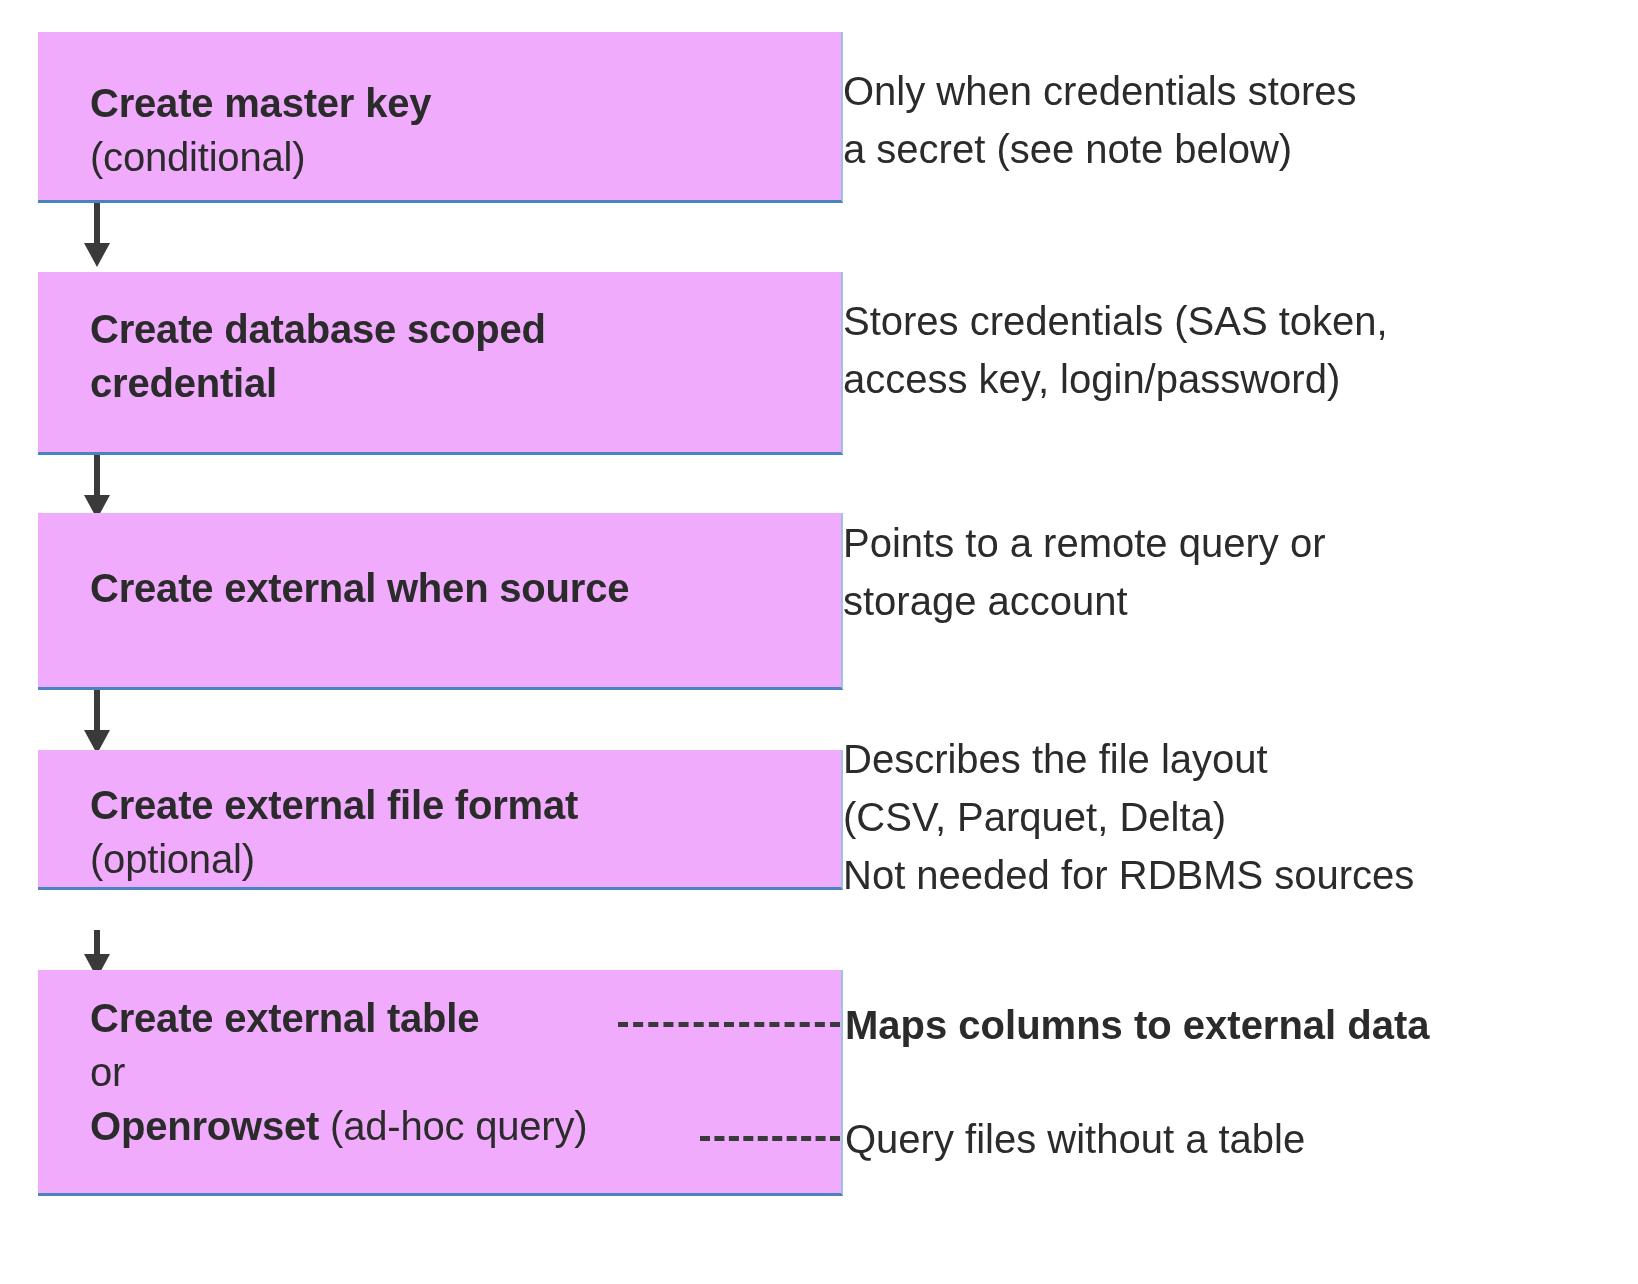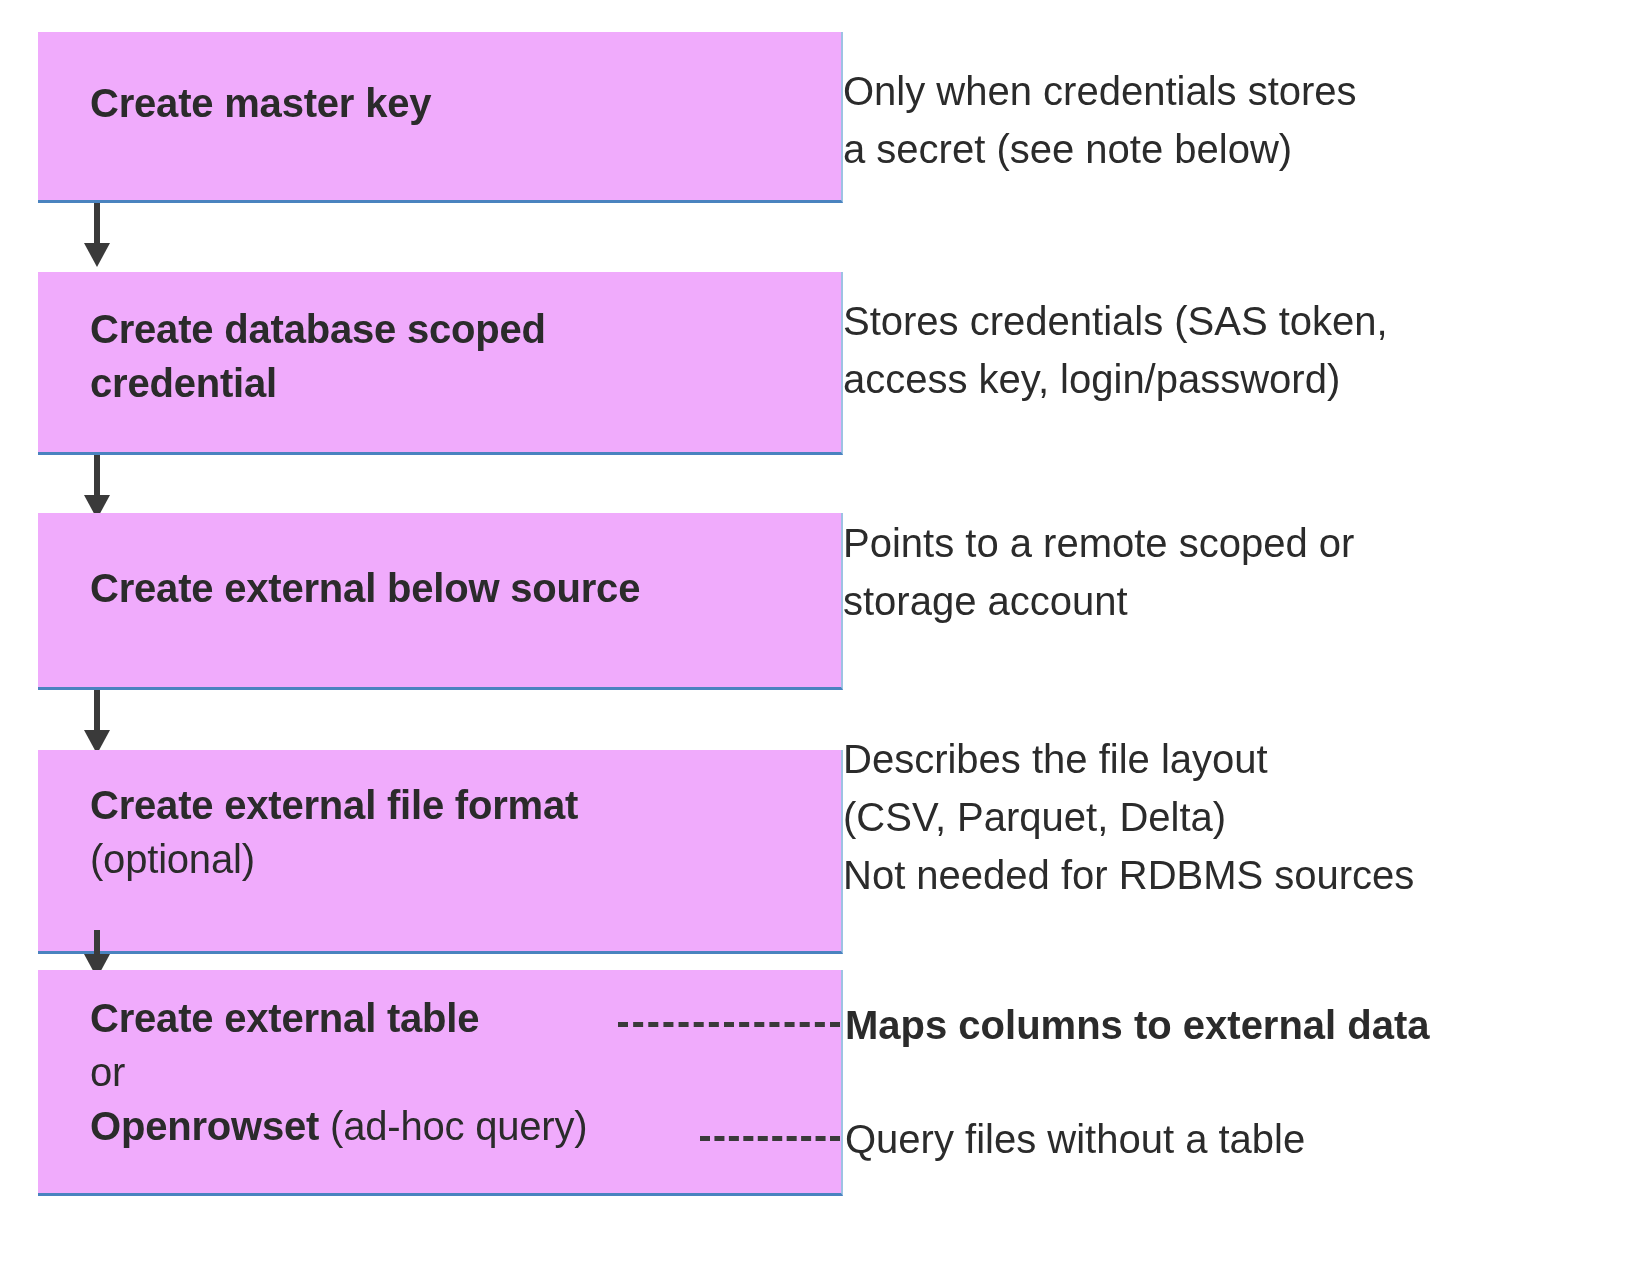--- a/index.html
+++ b/index.html
@@ -85,20 +85,23 @@
 </head>
 <body>
 
 <div id="canvas">
 
   <div class="step-box" style="top:32px; height:171px;">
     <div class="box-text" style="top:44px;">
       <div class="box-line">
         <span class="bold">Create master key</span>
       </div>
+      <div class="box-line">
+        <span class="reg">(conditional)</span>
+      </div>
     </div>
   </div>
 
   <div class="arrow">
     <div class="stem" style="top:203px; height:44px;"></div>
     <div class="head" style="top:243px;"></div>
   </div>
 
   <div class="note" style="left:843px; top:62px;">
     <div>Only when credentials stores</div>
@@ -122,36 +125,36 @@
   </div>
 
   <div class="note" style="left:843px; top:292px;">
     <div>Stores credentials (SAS token,</div>
     <div>access key, login/password)</div>
   </div>
 
   <div class="step-box" style="top:513px; height:177px;">
     <div class="box-text" style="top:48px;">
       <div class="box-line">
-        <span class="bold">Create external below source</span>
+        <span class="bold">Create external when source</span>
       </div>
     </div>
   </div>
 
   <div class="arrow">
     <div class="stem" style="top:690px; height:44px;"></div>
     <div class="head" style="top:730px;"></div>
   </div>
 
   <div class="note" style="left:843px; top:514px;">
-    <div>Points to a remote scoped or</div>
+    <div>Points to a remote query or</div>
     <div>storage account</div>
   </div>
 
-  <div class="step-box" style="top:750px; height:204px;">
+  <div class="step-box" style="top:750px; height:140px;">
     <div class="box-text" style="top:28px;">
       <div class="box-line">
         <span class="bold">Create external file format</span>
       </div>
       <div class="box-line">
         <span class="reg">(optional)</span>
       </div>
     </div>
   </div>
 

